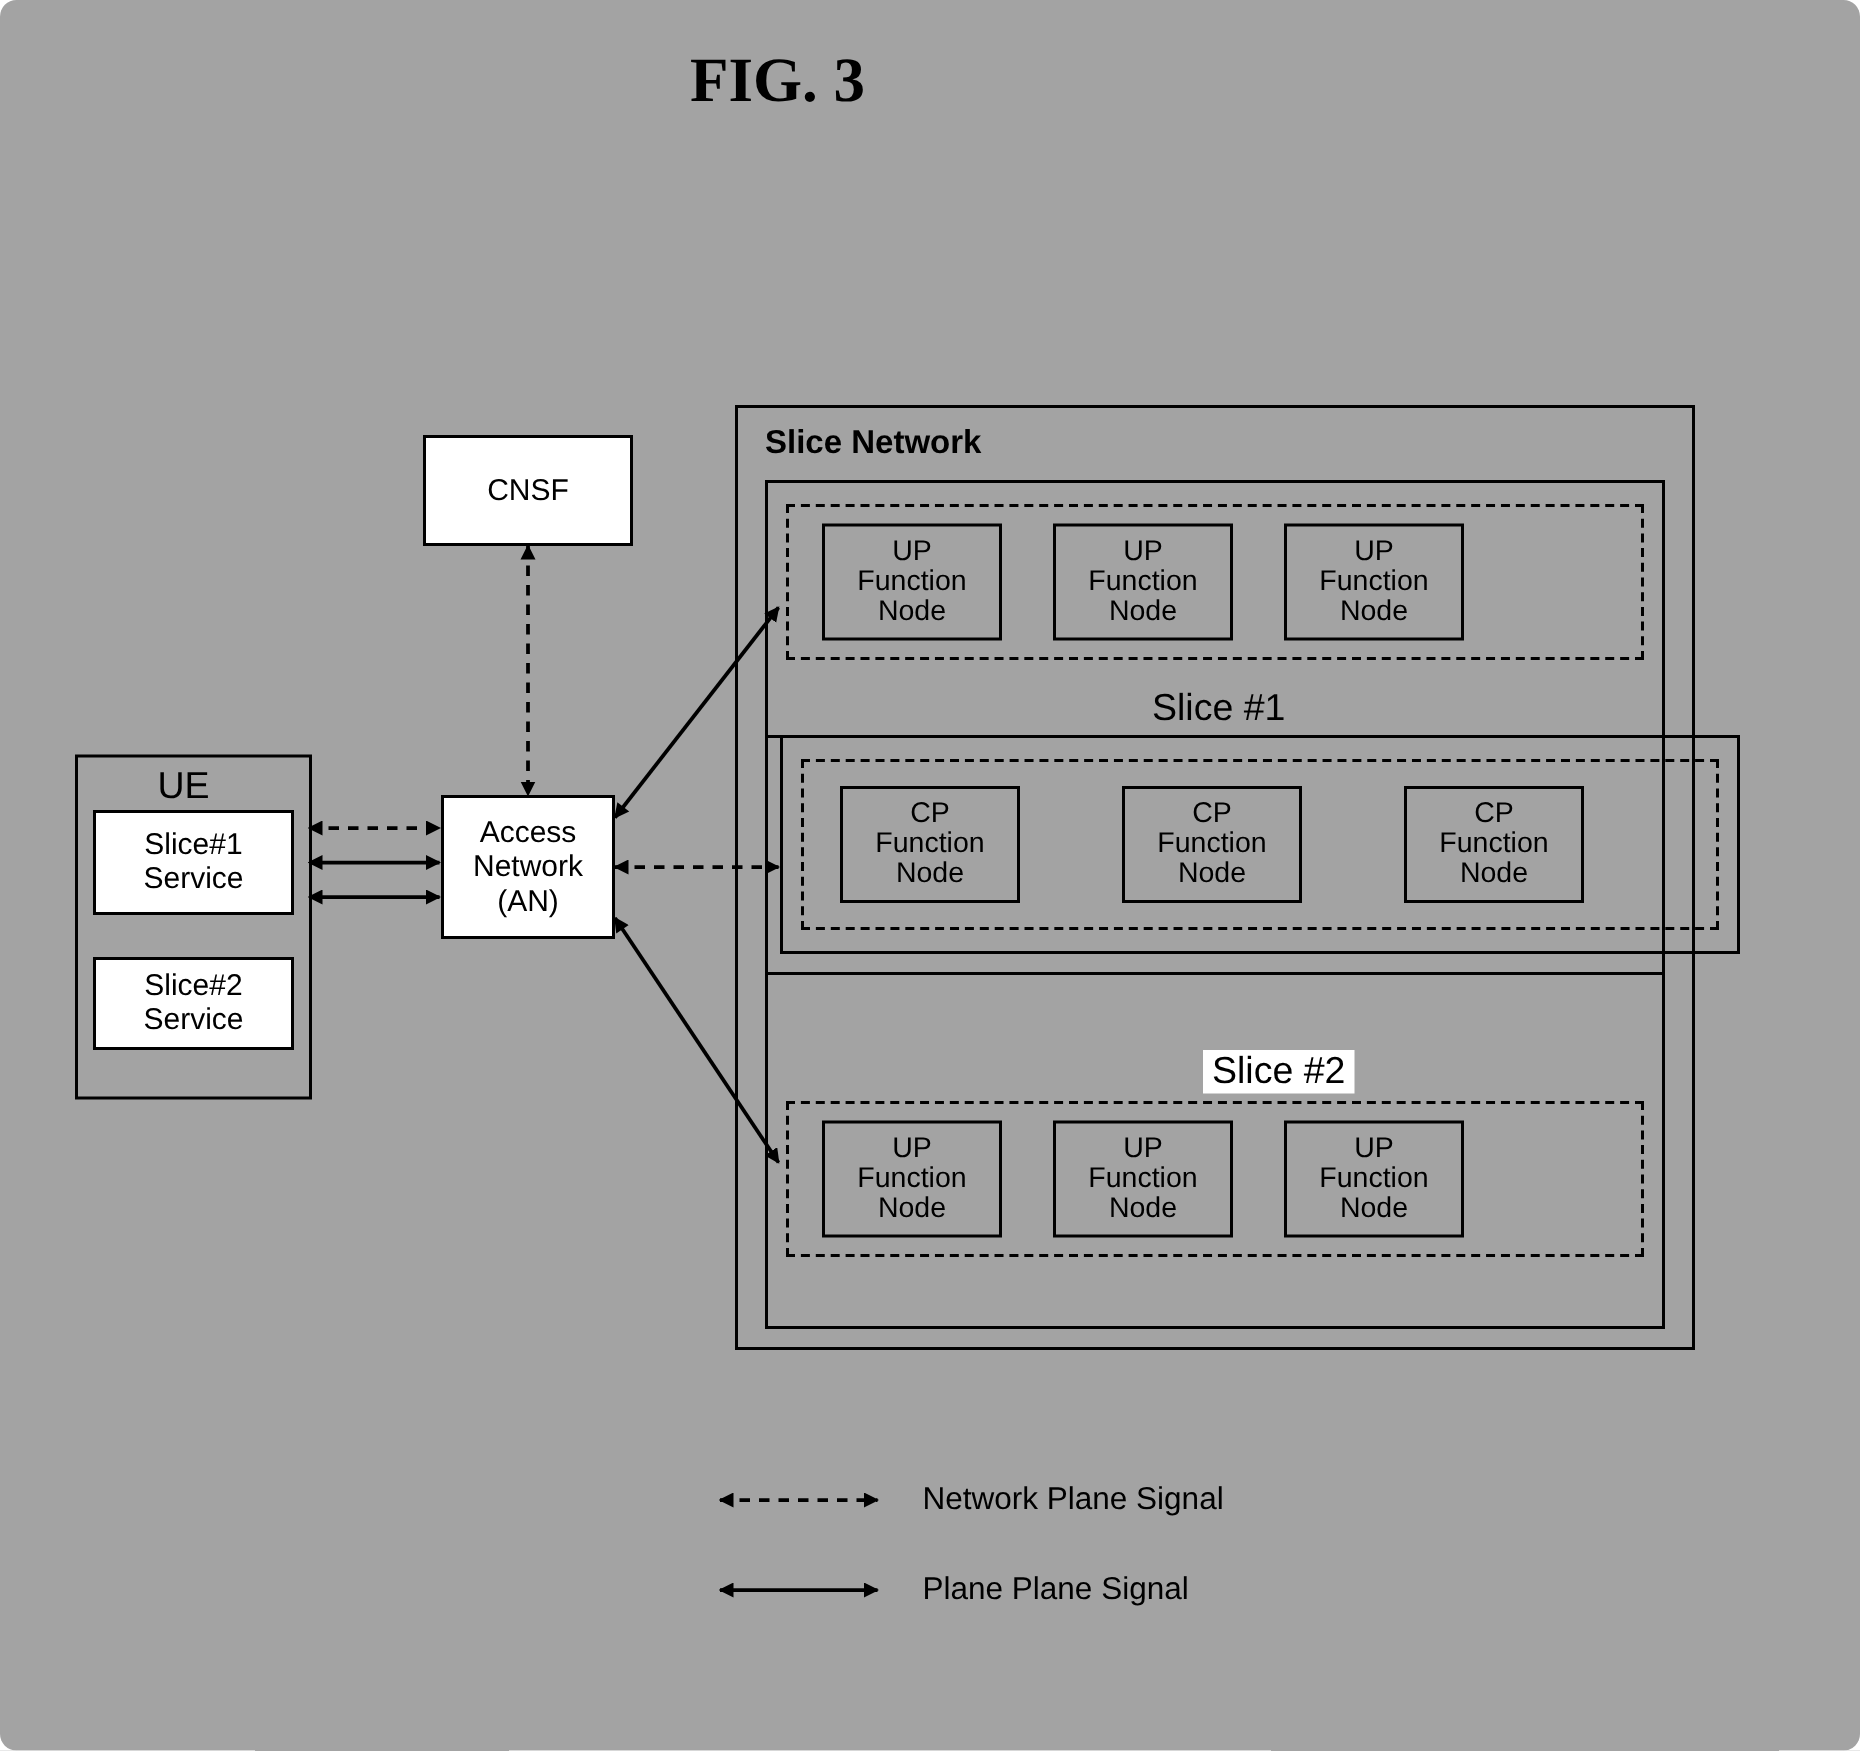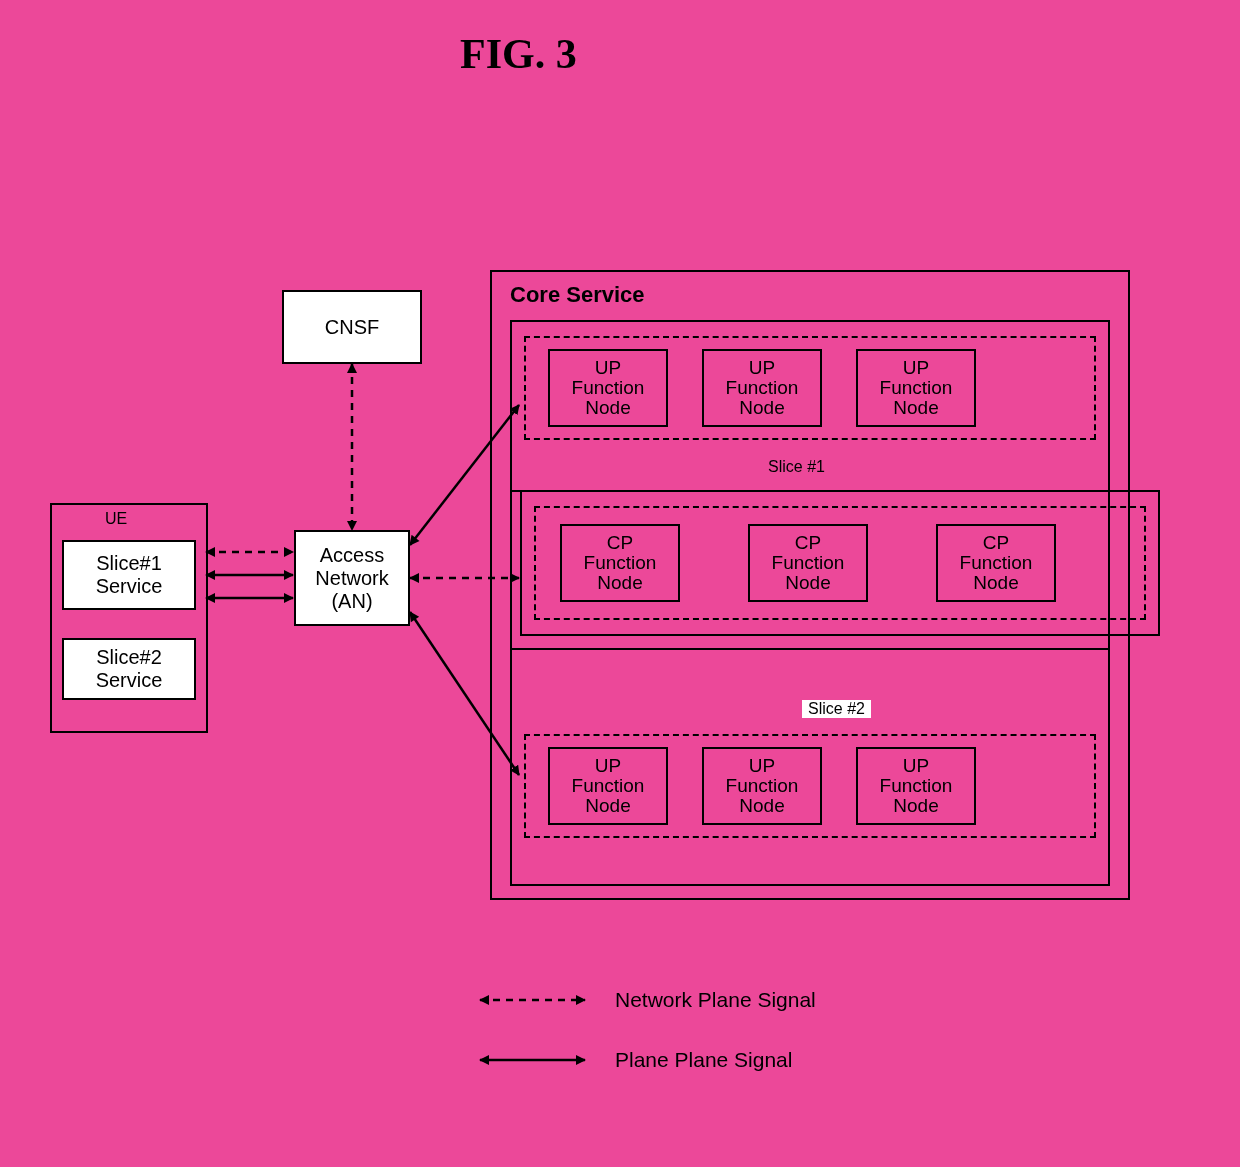--- a/index.html
+++ b/index.html
@@ -5,21 +5,22 @@
   html, body {
     margin: 0;
     padding: 0;
     background: #fff;
     font-family: Arial, Helvetica, sans-serif;
   }
   .stage {
     position: relative;
     width: 1240px;
     height: 1167px;
-    background: #ec4899;
+    background: #a3a3a3;
+    border-radius: 11px;
   }
   svg { display: block; }
 
   .fig-title {
     position: absolute;
     font-family: "Times New Roman", Times, serif;
     font-weight: bold;
     font-size: 42px;
   }
 
@@ -40,21 +41,21 @@
 
   .dashed {
     position: absolute;
     border: 2px dashed #000;
     box-sizing: border-box;
     background: transparent;
   }
 
   .label {
     position: absolute;
-    font-size: 16px;
+    font-size: 25px;
   }
   .label.bg { background: #fff; padding: 0 6px; }
   .label.bold { font-weight: bold; }
 
   .node-row {
     position: absolute;
     display: flex;
     gap: 34px;
   }
   .node-box {
@@ -125,21 +126,21 @@
 Network
 (AN)</div>
   </div>
 
   <div class="box" style="left:282px; top:290px; width:140px; height:74px;">
     <div class="inner">CNSF</div>
   </div>
 
   <div class="box no-bg" style="left:490px; top:270px; width:640px; height:630px;">
   </div>
-  <div class="label bold" style="left:510px; top:282px; font-size:22px;">Core Service</div>
+  <div class="label bold" style="left:510px; top:282px; font-size:22px;">Slice Network</div>
 
   <div class="box no-bg" style="left:510px; top:320px; width:600px; height:330px;">
   </div>
 
   <div class="dashed" style="left:524px; top:336px; width:572px; height:104px;"></div>
   <div class="node-row" style="left:548px; top:349px;">
     <div class="node-box" style="white-space:pre-line;"><span>UP
 Function
 Node</span></div>
     <div class="node-box" style="white-space:pre-line;"><span>UP

